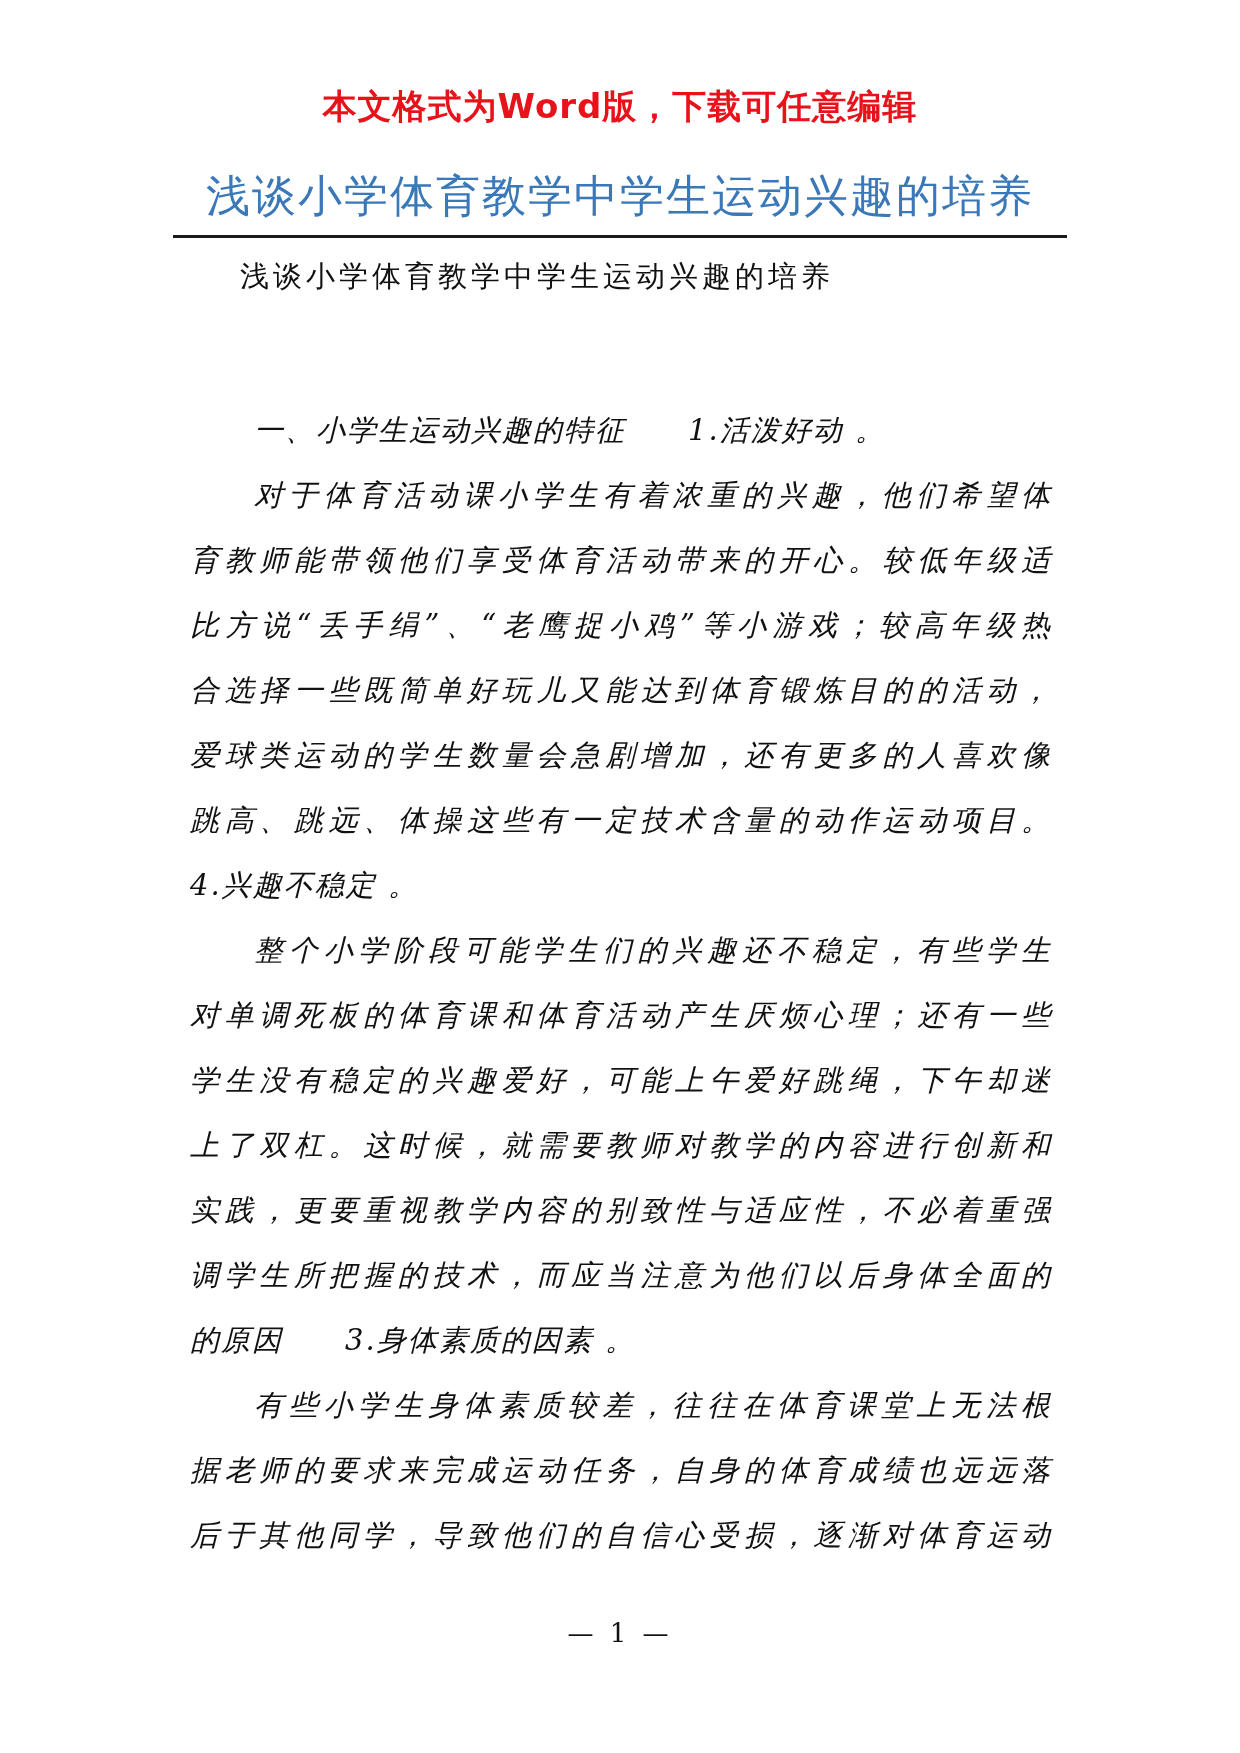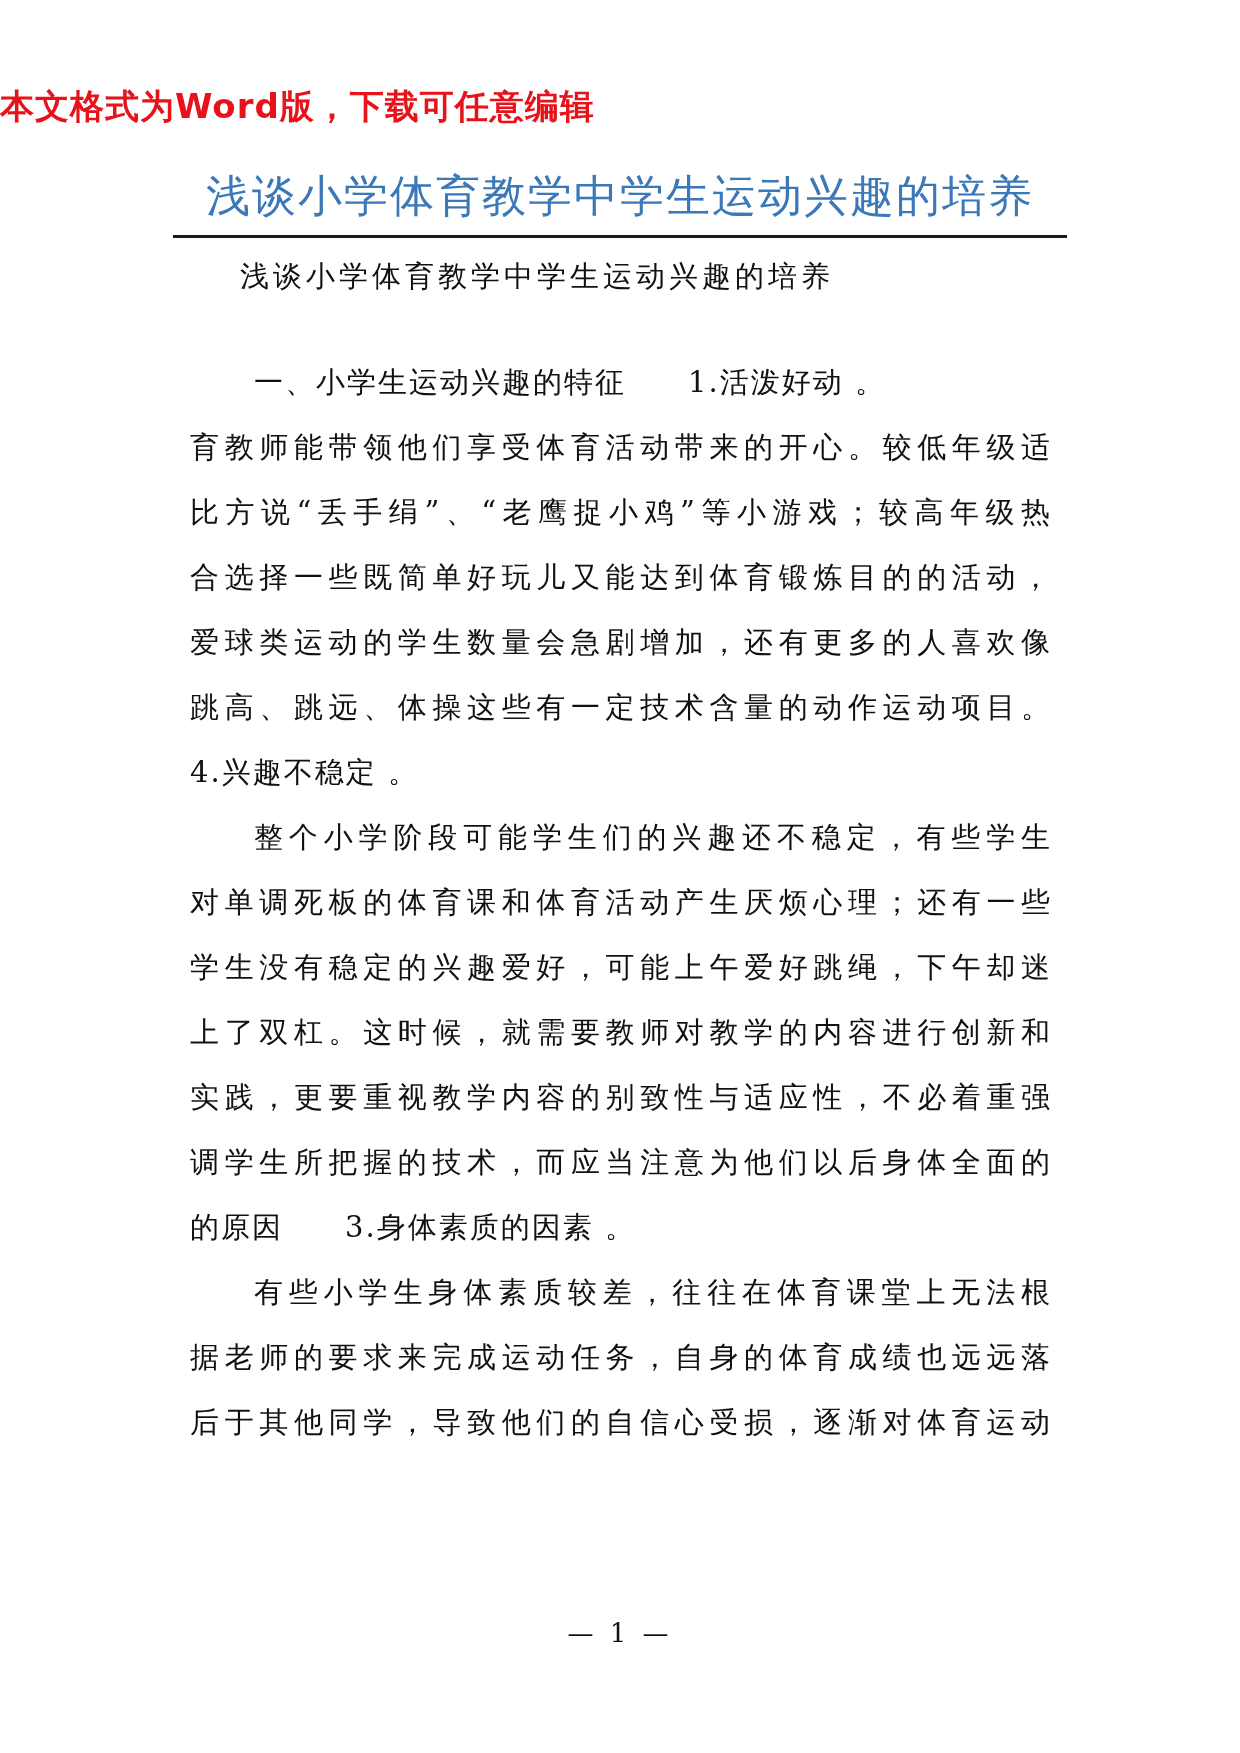--- a/index.html
+++ b/index.html
@@ -13,21 +13,21 @@
       position: relative;
       overflow: hidden;
       font-family: "DejaVu Serif", "Liberation Serif", serif;
       color: #111111;
     }
     .banner {
       position: absolute;
       top: 84px;
       left: 0;
       width: 1240px;
-      text-align: left;
+      text-align: center;
       font-family: "DejaVu Sans", "Liberation Sans", sans-serif;
       font-weight: bold;
       font-size: 34px;
       color: #e8121b;
       letter-spacing: 1px;
       line-height: 44px;
     }
     .doc-title {
       position: absolute;
       top: 166px;
@@ -51,23 +51,24 @@
     .subtitle {
       position: absolute;
       top: 256px;
       left: 240px;
       font-size: 29px;
       letter-spacing: 4px;
       line-height: 40px;
     }
     .body {
       position: absolute;
-      top: 356px;
+      top: 404px;
       left: 190px;
       width: 862px;
+      font-style: italic;
     }
     .line {
       height: 65px;
       line-height: 52px;
       font-size: 29px;
       white-space: nowrap;
       text-align: justify;
       text-align-last: justify;
       letter-spacing: 2px;
     }
@@ -87,20 +88,21 @@
 <body>
 
 <div class="banner">本文格式为Word版，下载可任意编辑</div>
 <div class="doc-title">浅谈小学体育教学中学生运动兴趣的培养</div>
 <div class="rule"></div>
 
 <div class="subtitle">浅谈小学体育教学中学生运动兴趣的培养</div>
 
 <div class="body">
   <div class="line indent noj">一、小学生运动兴趣的特征　　1.活泼好动 。</div>
+  <div class="line indent">对于体育活动课小学生有着浓重的兴趣，他们希望体</div>
   <div class="line">育教师能带领他们享受体育活动带来的开心。较低年级适</div>
   <div class="line">比方说“丢手绢”、“老鹰捉小鸡”等小游戏；较高年级热</div>
   <div class="line">合选择一些既简单好玩儿又能达到体育锻炼目的的活动，</div>
   <div class="line">爱球类运动的学生数量会急剧增加，还有更多的人喜欢像</div>
   <div class="line">跳高、跳远、体操这些有一定技术含量的动作运动项目。</div>
   <div class="line noj">4.兴趣不稳定 。</div>
   <div class="line indent">整个小学阶段可能学生们的兴趣还不稳定，有些学生</div>
   <div class="line">对单调死板的体育课和体育活动产生厌烦心理；还有一些</div>
   <div class="line">学生没有稳定的兴趣爱好，可能上午爱好跳绳，下午却迷</div>
   <div class="line">上了双杠。这时候，就需要教师对教学的内容进行创新和</div>

